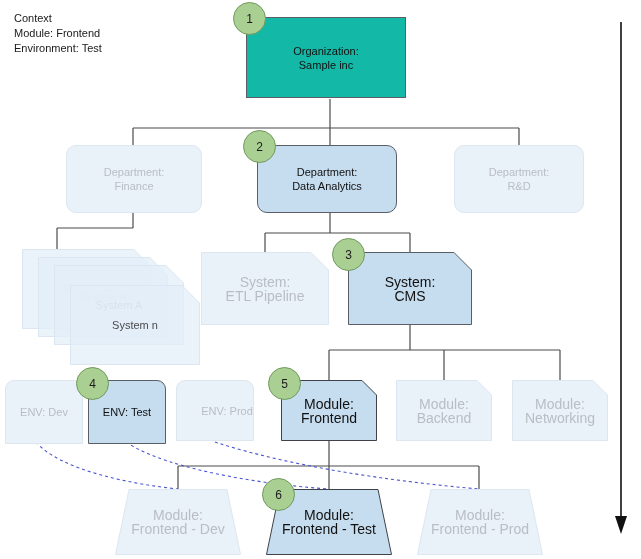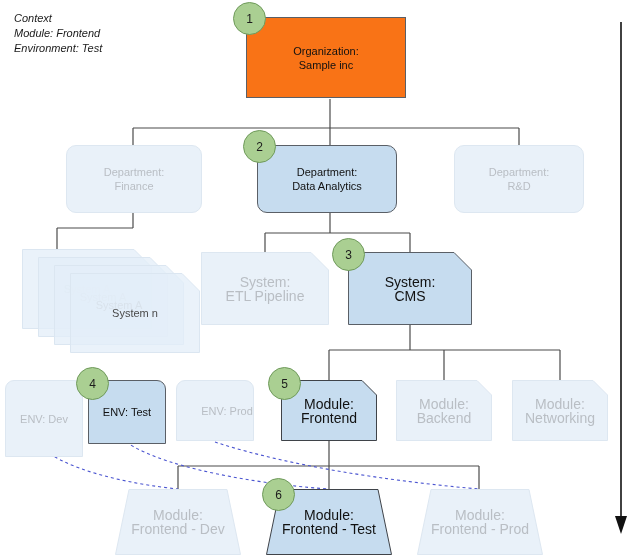--- a/index.html
+++ b/index.html
@@ -1,36 +1,36 @@
 <!DOCTYPE html>
 <html><head>
 <meta charset="utf-8">
 <style>
   html,body{margin:0;padding:0;background:#ffffff;}
   body{width:641px;height:559px;overflow:hidden;
        font-family:"Liberation Sans","DejaVu Sans",sans-serif;}
   #canvas{position:relative;width:641px;height:559px;}
 
   
-  .context{position:absolute;left:14px;top:11px;font-size:11px;color:#1a1a1a;line-height:15px;white-space:pre;font-style:italic;}
+  .context{position:absolute;left:14px;top:11px;font-size:11px;color:#1a1a1a;line-height:15px;white-space:pre;}
 
   
   svg.wires{position:absolute;left:0;top:0;width:641px;height:559px;pointer-events:none;}
 
   
   .node{position:absolute;box-sizing:border-box;display:flex;align-items:center;justify-content:center;
         text-align:center;font-size:11px;line-height:14px;white-space:pre;}
   .node .lbl{position:relative;z-index:2;padding:0 4px;}
 
   
   .active{color:#111111;}
   .faded{color:#b9bec4;}
 
   
-  .rect-active{background:#f97316;border:1px solid #5a5f66;}
+  .rect-active{background:#14b8a6;border:1px solid #5a5f66;}
   
   .round-active{background:#c6dcef;border:1px solid #5a5f66;border-radius:10px;}
   .round-faded{background:#e9f1f9;border:1px solid #dde7f1;border-radius:10px;}
 
   
   .envbox{border-radius:9px 9px 0 0;}
 
   
   .shapewrap{position:absolute;}
   .shapewrap svg{position:absolute;left:0;top:0;overflow:visible;}
@@ -141,21 +141,21 @@
           <path d="M0.5,0.5 L112,0.5 L129.5,18 L129.5,79.5 L0.5,79.5 Z" fill="#e3eef8" fill-opacity="0.75" stroke="#dbe6f1"></path>
         </svg>
       <div class="lbl faded" style="width:130px;height:80px;">System A</div>
     </div>
     <div class="card" style="left:32px;top:16px;">
       <svg width="130" height="80">
           <path d="M0.5,0.5 L112,0.5 L129.5,18 L129.5,79.5 L0.5,79.5 Z" fill="#e3eef8" fill-opacity="0.75" stroke="#dbe6f1"></path>
         </svg>
       <div class="lbl faded" style="width:130px;height:80px;">System A</div>
     </div>
-    <div class="card" style="left:48px;top:24px;">
+    <div class="card" style="left:48px;top:36px;">
       <svg width="130" height="80">
           <path d="M0.5,0.5 L112,0.5 L129.5,18 L129.5,79.5 L0.5,79.5 Z" fill="#e3eef8" fill-opacity="0.75" stroke="#dbe6f1"></path>
         </svg>
       <div class="lbl" style="width:130px;height:80px;color:#4a4a4a;">System n</div>
     </div>
   </div>
 
   <div class="shapewrap" style="left:201px;top:252px;width:128px;height:73px;">
     <svg width="128" height="73">
         <path d="M0.5,0.5 L110,0.5 L127.5,18 L127.5,72.5 L0.5,72.5 Z" fill="#e9f1f9" stroke="#dde7f1"></path>
@@ -168,21 +168,21 @@
     <svg width="124" height="73">
         <path d="M0.5,0.5 L106,0.5 L123.5,18 L123.5,72.5 L0.5,72.5 Z" fill="#c6dcef" stroke="#5a5f66"></path>
       </svg>
     <div class="lbl active">System:
 CMS</div>
   </div>
   <div class="badge" style="left:332px;top:238px;">
     <span>3</span>
   </div>
 
-  <div class="node round-faded faded envbox" style="left:5px;top:380px;width:78px;height:77px;">
+  <div class="node round-faded faded envbox" style="left:5px;top:380px;width:78px;height:64px;">
     <span class="lbl">ENV: Dev</span>
   </div>
 
   <div class="node round-active active envbox" style="left:88px;top:380px;width:78px;height:64px;">
     <span class="lbl">ENV: Test</span>
   </div>
   <div class="badge" style="left:76px;top:367px;">
     <span>4</span>
   </div>
 

